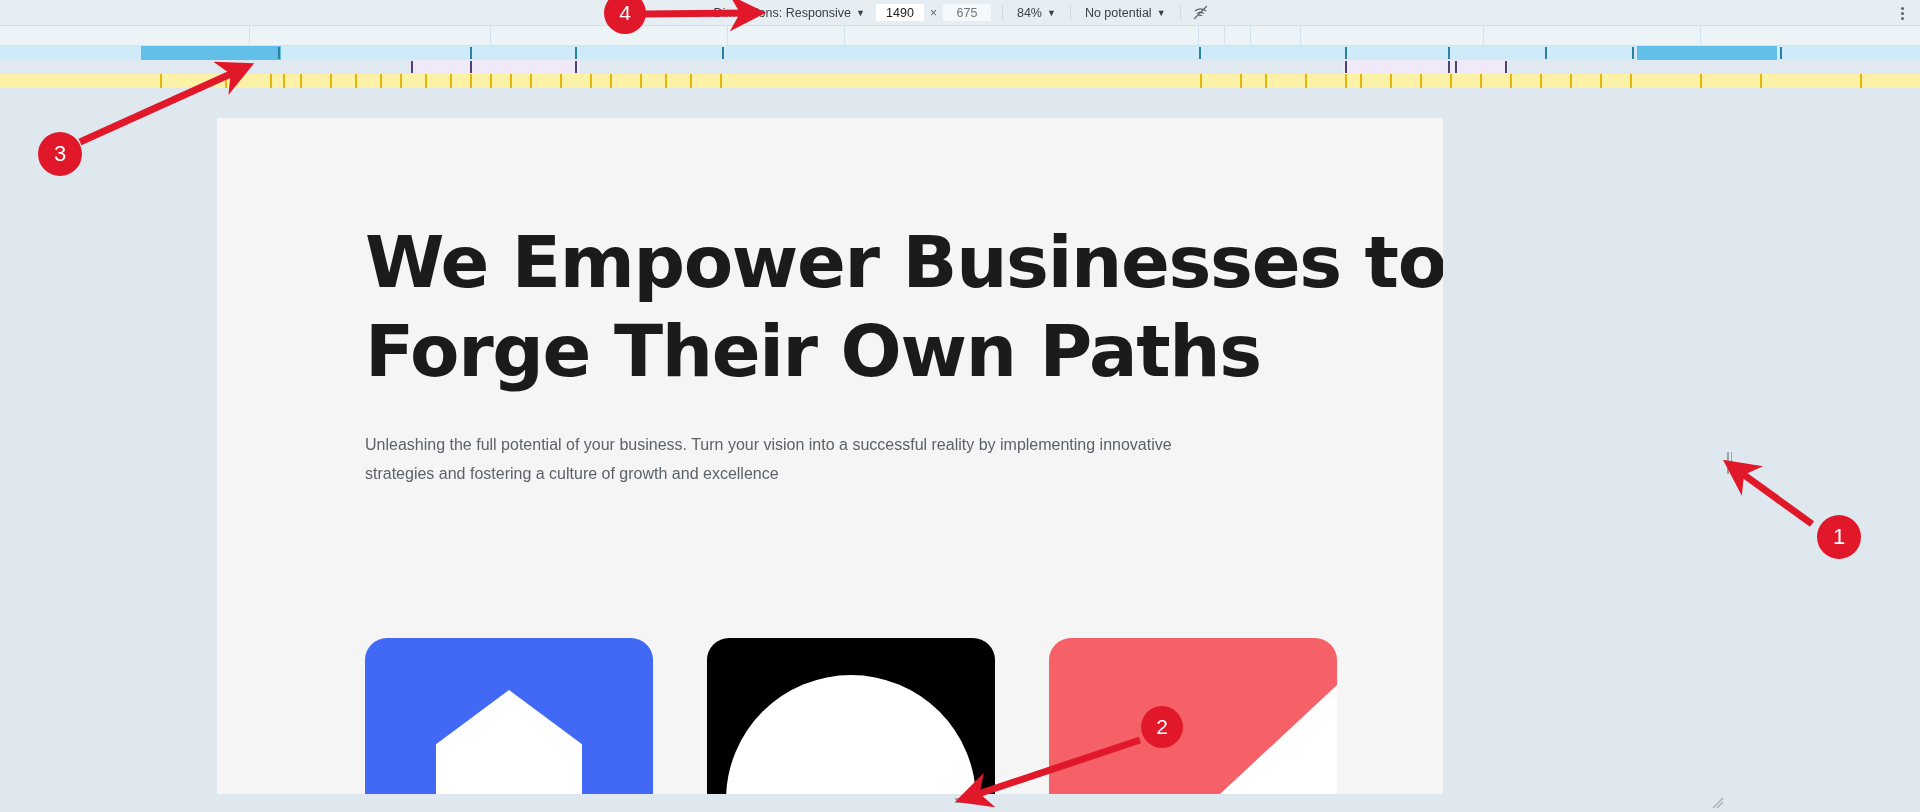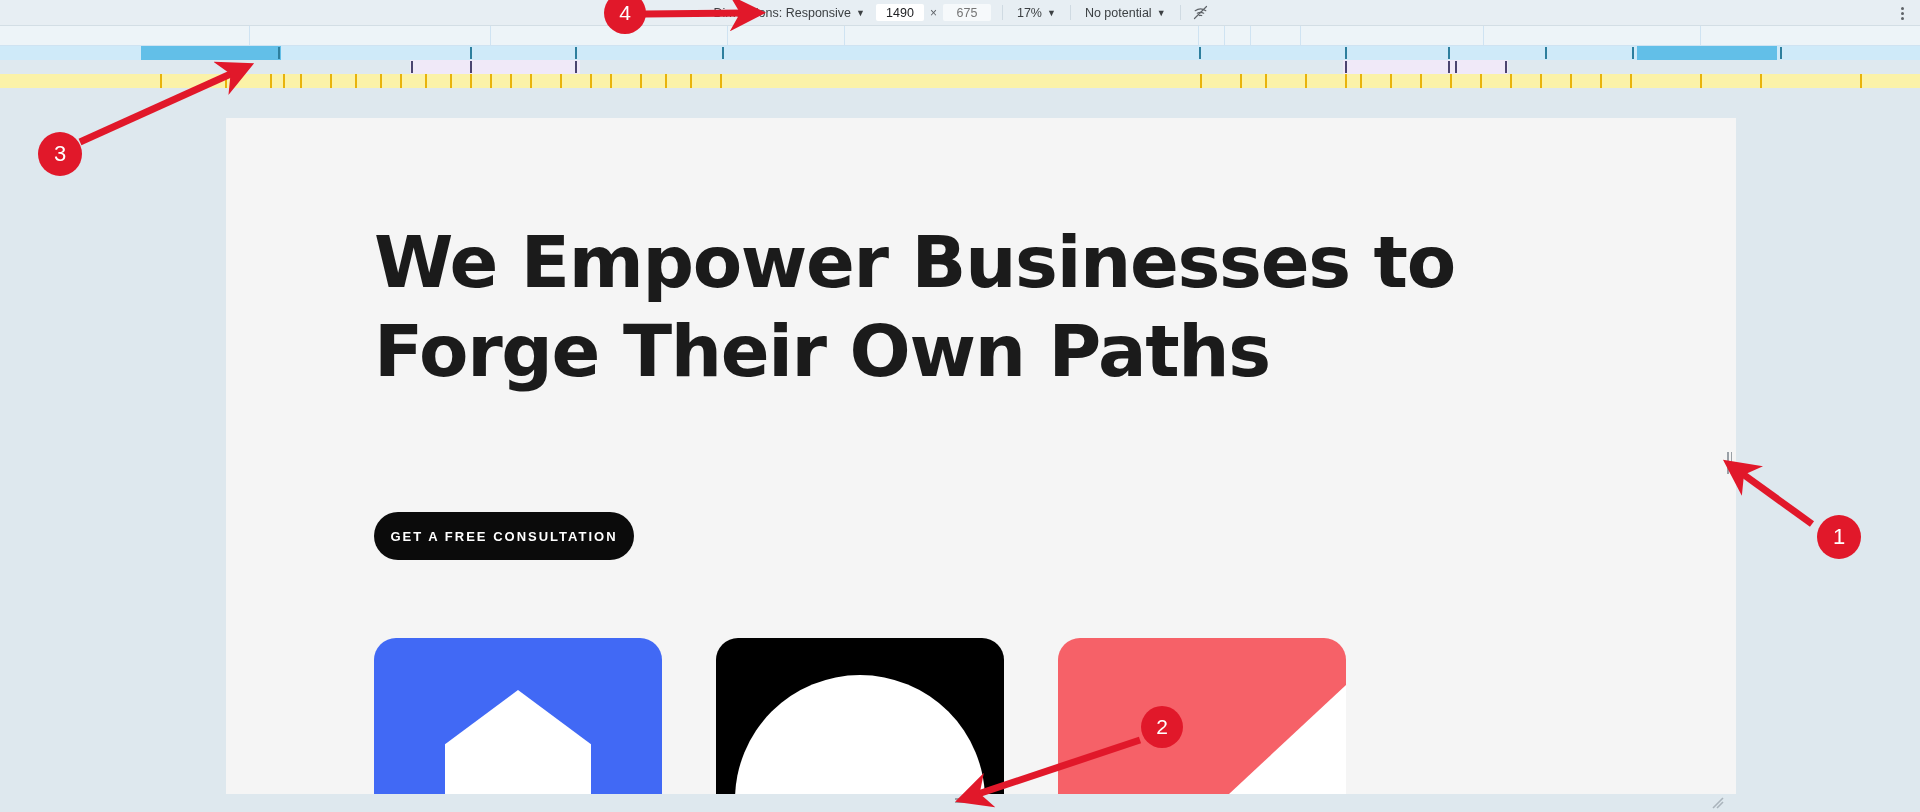--- a/index.html
+++ b/index.html
@@ -103,22 +103,22 @@
   #track-purple { position:absolute; left:0; top:34px; width:1920px; height:14px; background:#dfe9ef; }
   #track-purple .band { position:absolute; top:0; height:14px; background:#f0e9f8; }
   #track-purple .tick { position:absolute; top:1px; width:2px; height:12px; background:#4b4470; }
 
   #track-yellow { position:absolute; left:0; top:48px; width:1920px; height:14px; background:#fbf2a8; }
   #track-yellow .tick { position:absolute; top:0px; width:2px; height:14px; background:#e8b30b; }
 
   
   #viewport-frame {
     position:absolute;
-    left:226px; top:118px;
-    width:1510px; height:676px;
+    left:217px; top:118px;
+    width:1226px; height:676px;
     background:#6d28d9;
     overflow:hidden;
   }
   #page {
     position:absolute; left:0; top:0;
     width:1510px; height:676px;
     background:#f5f5f5;
   }
   #hero-heading {
     position:absolute;
@@ -240,21 +240,21 @@
 <div id="device-toolbar">
   <div class="tb-item">
     <span>Dimensions: Responsive</span>
     <span class="caret">▼</span>
   </div>
   <input class="tb-input" id="width-input" value="1490" style="">
   <span class="tb-x">×</span>
   <input class="tb-input muted" id="height-input" placeholder="675" style="">
   <div class="tb-sep"></div>
   <div class="tb-item">
-    <span>17%</span>
+    <span>84%</span>
     <span class="caret">▼</span>
   </div>
   <div class="tb-sep"></div>
   <div class="tb-item">
     <span>No potential</span>
     <span class="caret">▼</span>
   </div>
   <div class="tb-sep"></div>
   <div id="wifi-off-icon">
     <svg width="17" height="17" viewBox="0 0 24 24" fill="none" stroke="#5f6368" stroke-width="1.7" stroke-linecap="round">
@@ -352,21 +352,21 @@
       <div class="tick" style="left: 1630px;"></div>
       <div class="tick" style="left: 1700px;"></div>
       <div class="tick" style="left: 1760px;"></div>
       <div class="tick" style="left: 1860px;"></div>
     </div>
 </div>
 
 <div id="viewport-frame">
   <div id="page">
     <h1 id="hero-heading">We Empower Businesses to Forge Their Own Paths</h1>
-    <button id="cta-button">GET A FREE CONSULTATION</button>
+    <p id="hero-paragraph">Unleashing the full potential of your business. Turn your vision into a successful reality by implementing innovative strategies and fostering a culture of growth and excellence</p>
     <div id="cards-row">
       <div class="card" id="card-1">
         <span class="glyph"></span>
       </div>
       <div class="card" id="card-2">
         <span class="glyph"></span>
       </div>
       <div class="card" id="card-3">
         <span class="glyph"></span>
       </div>

